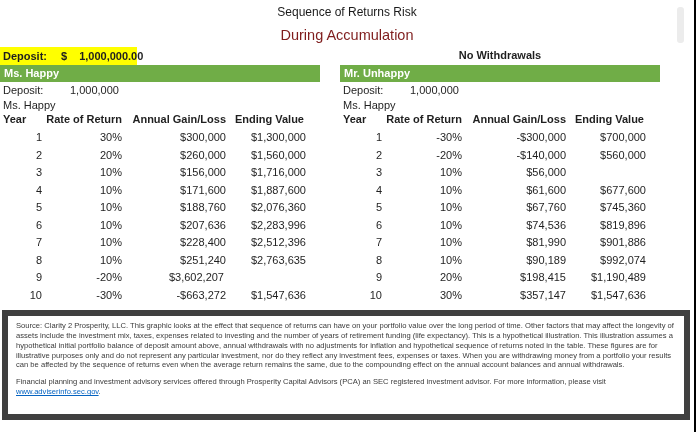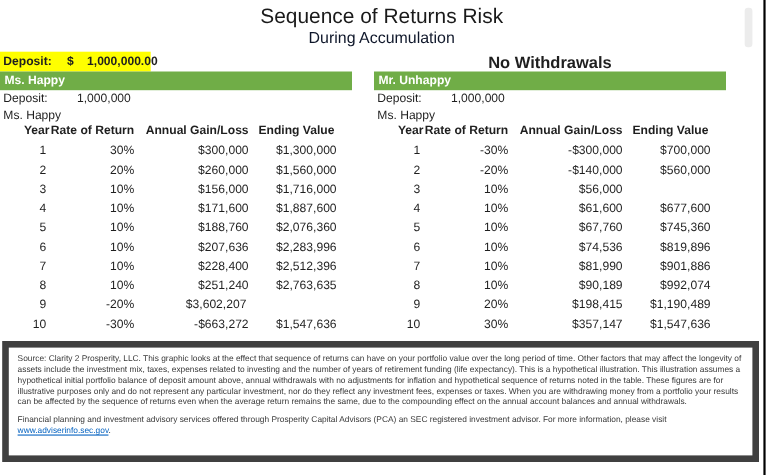--- a/index.html
+++ b/index.html
@@ -5,51 +5,51 @@
   * { margin:0; padding:0; box-sizing:border-box; }
   body { background:#fff; }
   .page {
     position:relative; width:697px; height:432px; background:#ffffff;
     font-family:"Liberation Sans", sans-serif; color:#1f1f1f; overflow:hidden;
   }
   .right-edge { position:absolute; top:0; right:1px; width:2px; height:432px; background:#000; }
   .scroll-hint { position:absolute; left:677px; top:7px; width:7px; height:36px; background:#ececec; border-radius:3px; }
 
   .title { position:absolute; top:5px; left:0; width:694px; text-align:center;
-           font-size:19px; color:#1a1a1a; }
+           font-size:12px; color:#1a1a1a; }
   .subtitle { position:absolute; top:27px; left:0; width:694px; text-align:center;
-              font-size:14.5px; color:#0f172a; }
+              font-size:14.5px; color:#7f1d1d; }
 
   .deposit-hl { position:absolute; left:0; top:47px; width:137px; height:18px;
                 background:#FFFF00; font-size:11px; font-weight:bold; line-height:18px;
                 display:flex; padding-left:3px; }
   .deposit-hl .cur { margin-left:14px; }
   .deposit-hl .amt { margin-left:12px; }
 
   .no-withdrawals { position:absolute; left:340px; top:49px; width:320px; height:14px;
-                    text-align:center; font-size:15px; font-weight:bold; }
+                    text-align:center; font-size:11px; font-weight:bold; }
 
   .banner { position:absolute; top:65px; width:320px; height:17px; background:#70AD47;
             color:#ffffff; font-size:11px; font-weight:bold; line-height:17px; padding-left:4px; }
   .banner.left { left:0; } .banner.right { left:340px; }
 
   .dep-row { position:absolute; top:84px; width:320px; height:14px; font-size:11px;
              display:flex; }
   .dep-row.left { left:0; } .dep-row.right { left:340px; }
   .dep-row .dep-label { width:70px; padding-left:3px; }
   .dep-row .dep-val { width:42px; text-align:right; }
 
   .sublabel { position:absolute; top:99px; width:320px; font-size:11px; }
   .sublabel.left { left:0; } .sublabel.right { left:340px; }
   .sublabel .txt { padding-left:3px; }
 
   .thead { position:absolute; top:113px; width:312px; display:grid;
            grid-template-columns:45px 77px 104px 82px; font-size:11px; font-weight:bold; }
   .thead.left { left:0; } .thead.right { left:340px; }
-  .thead .h0 { text-align:right; padding-left:3px; }
+  .thead .h0 { text-align:left; padding-left:3px; }
   .thead .h1, .thead .h2 { text-align:right; }
   .thead .h3 { text-align:right; padding-right:4px; }
 
   .tbody { position:absolute; top:129px; width:312px; }
   .tbody.left { left:0; } .tbody.right { left:340px; }
   .trow { display:grid; grid-template-columns:45px 77px 104px 82px; height:17.5px;
           line-height:17.5px; font-size:11px; }
   .tcell { text-align:right; }
   .tcell.c0 { padding-right:3px; }
   .tcell.c3 { padding-right:2px; }

